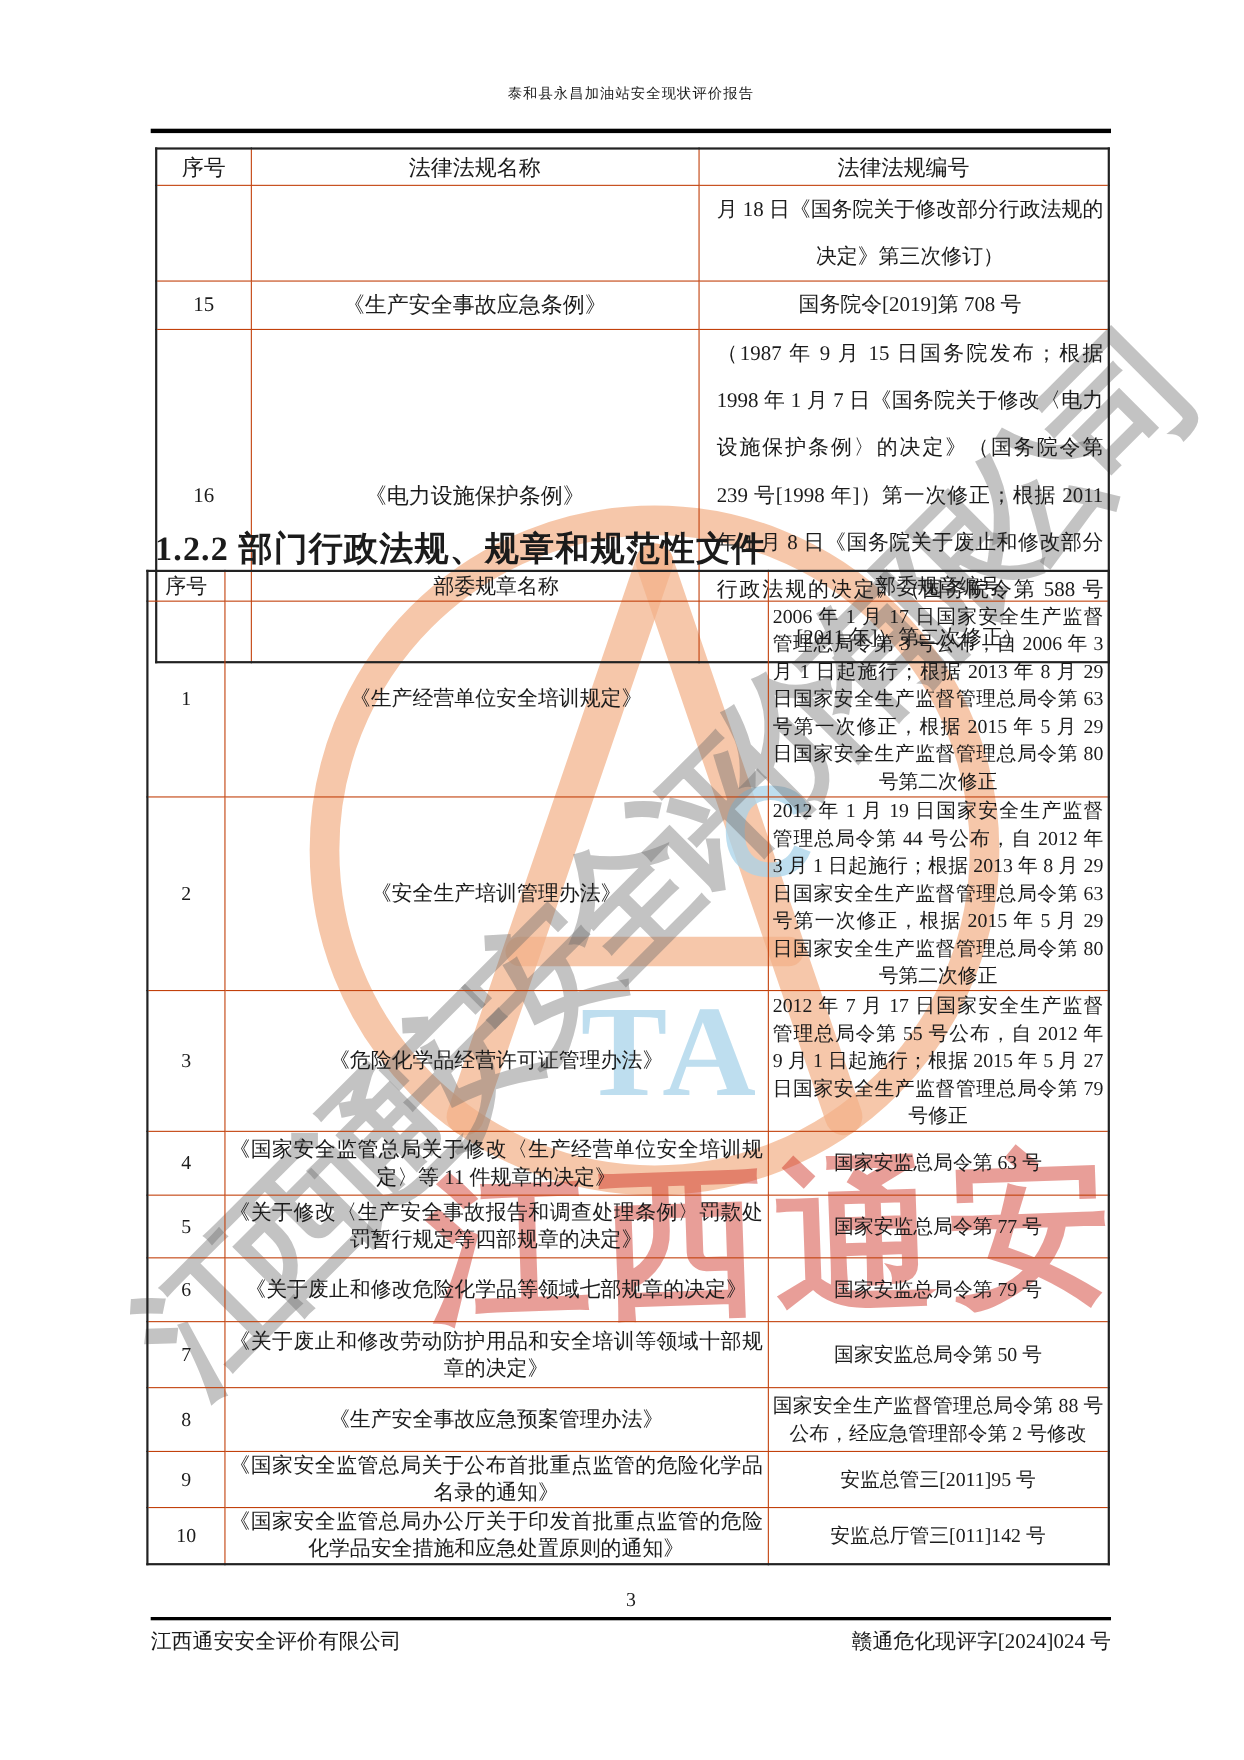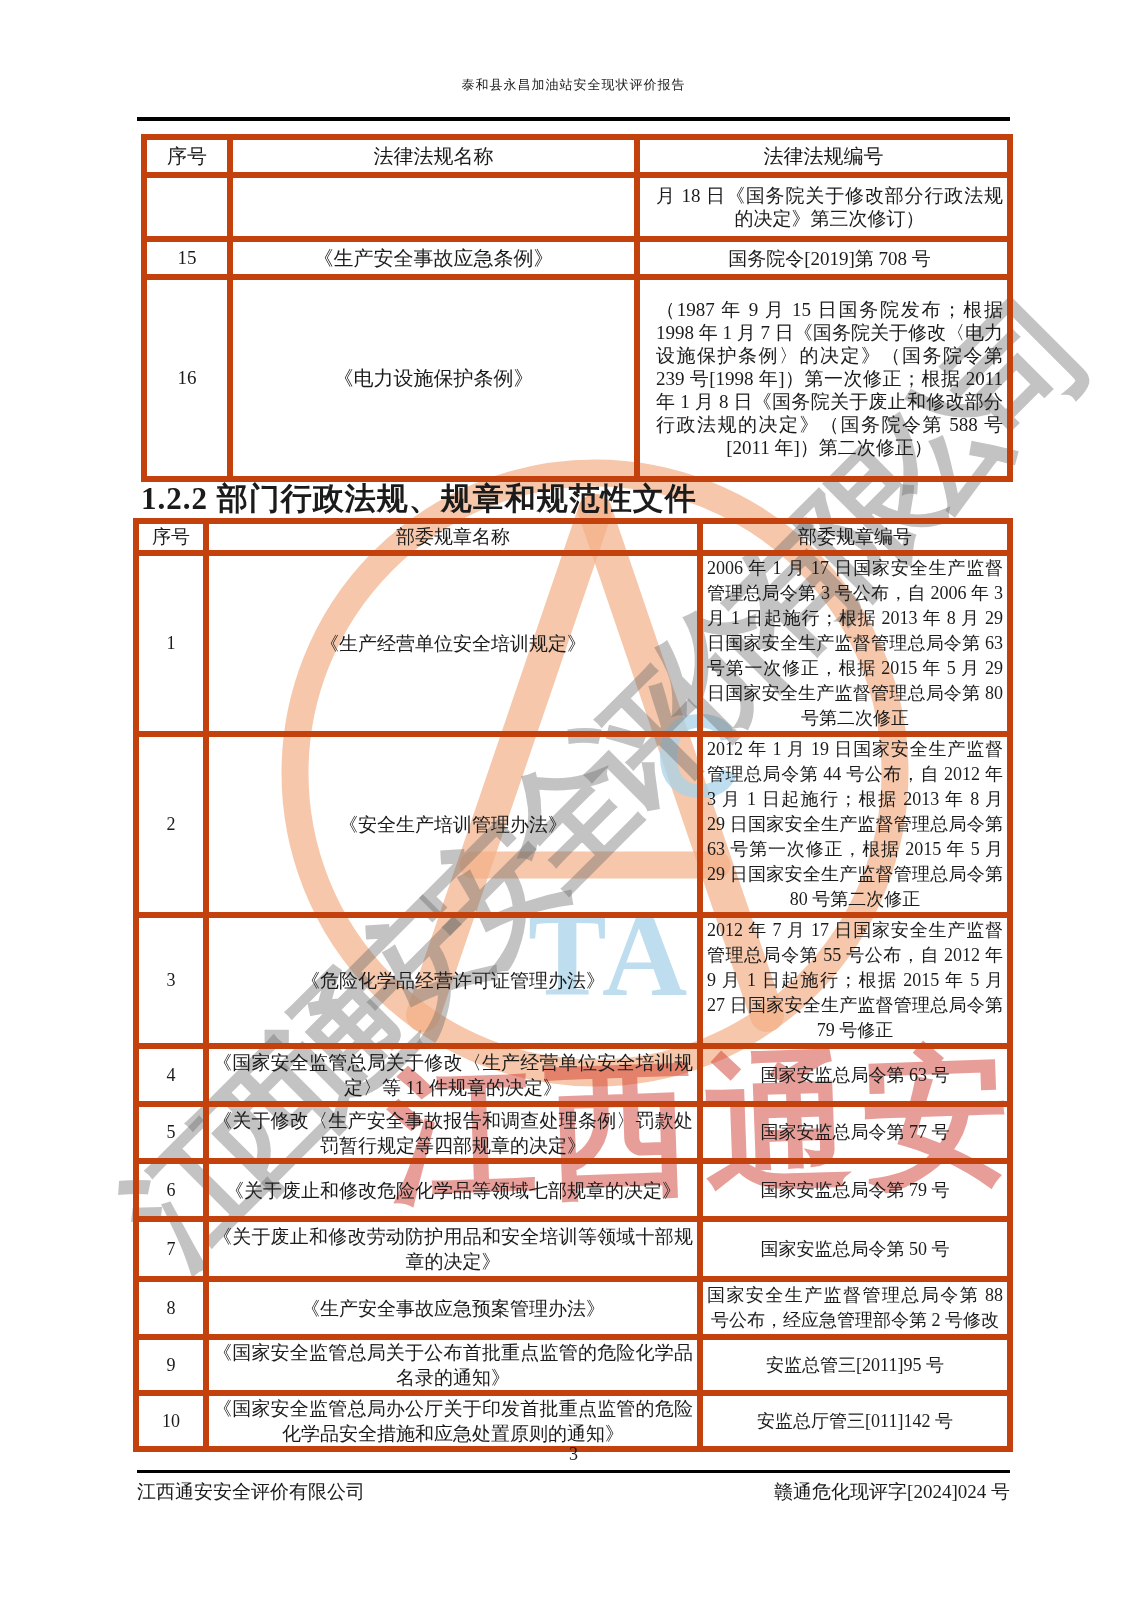--- a/index.html
+++ b/index.html
@@ -34,30 +34,30 @@
     font-family:Liberation Serif, serif;
   }
   
   .content{position:absolute;inset:0;z-index:1;}
   .doc-header{
     position:absolute;top:76px;left:137px;width:873px;
     text-align:center;font-size:13px;letter-spacing:1px;
   }
   .header-rule{position:absolute;top:117px;left:137px;width:873px;height:4px;background:#000;}
   table{border-collapse:collapse;table-layout:fixed;}
-  td,th{border:6px solid #c2410c;padding:0 4px;vertical-align:middle;overflow:hidden;}
+  td,th{border:1px solid #c2410c;padding:0 4px;vertical-align:middle;overflow:hidden;}
   th{font-weight:400;}
   .t1{position:absolute;top:134px;left:141px;width:866px;border:2px solid #222;font-size:19px;}
   .t1 th{height:32px;font-size:20px;}
   .t1 .c-no{text-align:center;}
   .t1 .r-cont{height:64px;}
   .t1 .r-15{height:38px;}
   .t1 .r-16{height:202px;}
   .t1 .c-name{text-align:center;font-size:20px;}
-  .t1 .c-code{line-height:23px;padding-left:16px;}
+  .t1 .c-code{line-height:43px;padding-left:16px;}
   .cc{text-align:center;}
   .jc{text-align:justify;text-align-last:center;}
   .section-heading{
     position:absolute;top:478px;left:141px;margin:0;
     font-size:31px;font-weight:700;letter-spacing:1px;font-family:Liberation Serif, serif;
   }
   .t2{position:absolute;top:518px;left:133px;width:874px;border:2px solid #222;font-size:18px;}
   .t2 th{height:25px;font-size:19px;}
   .t2 .c-no{text-align:center;}
   .t2 .c-name{font-size:19px;line-height:25px;}

